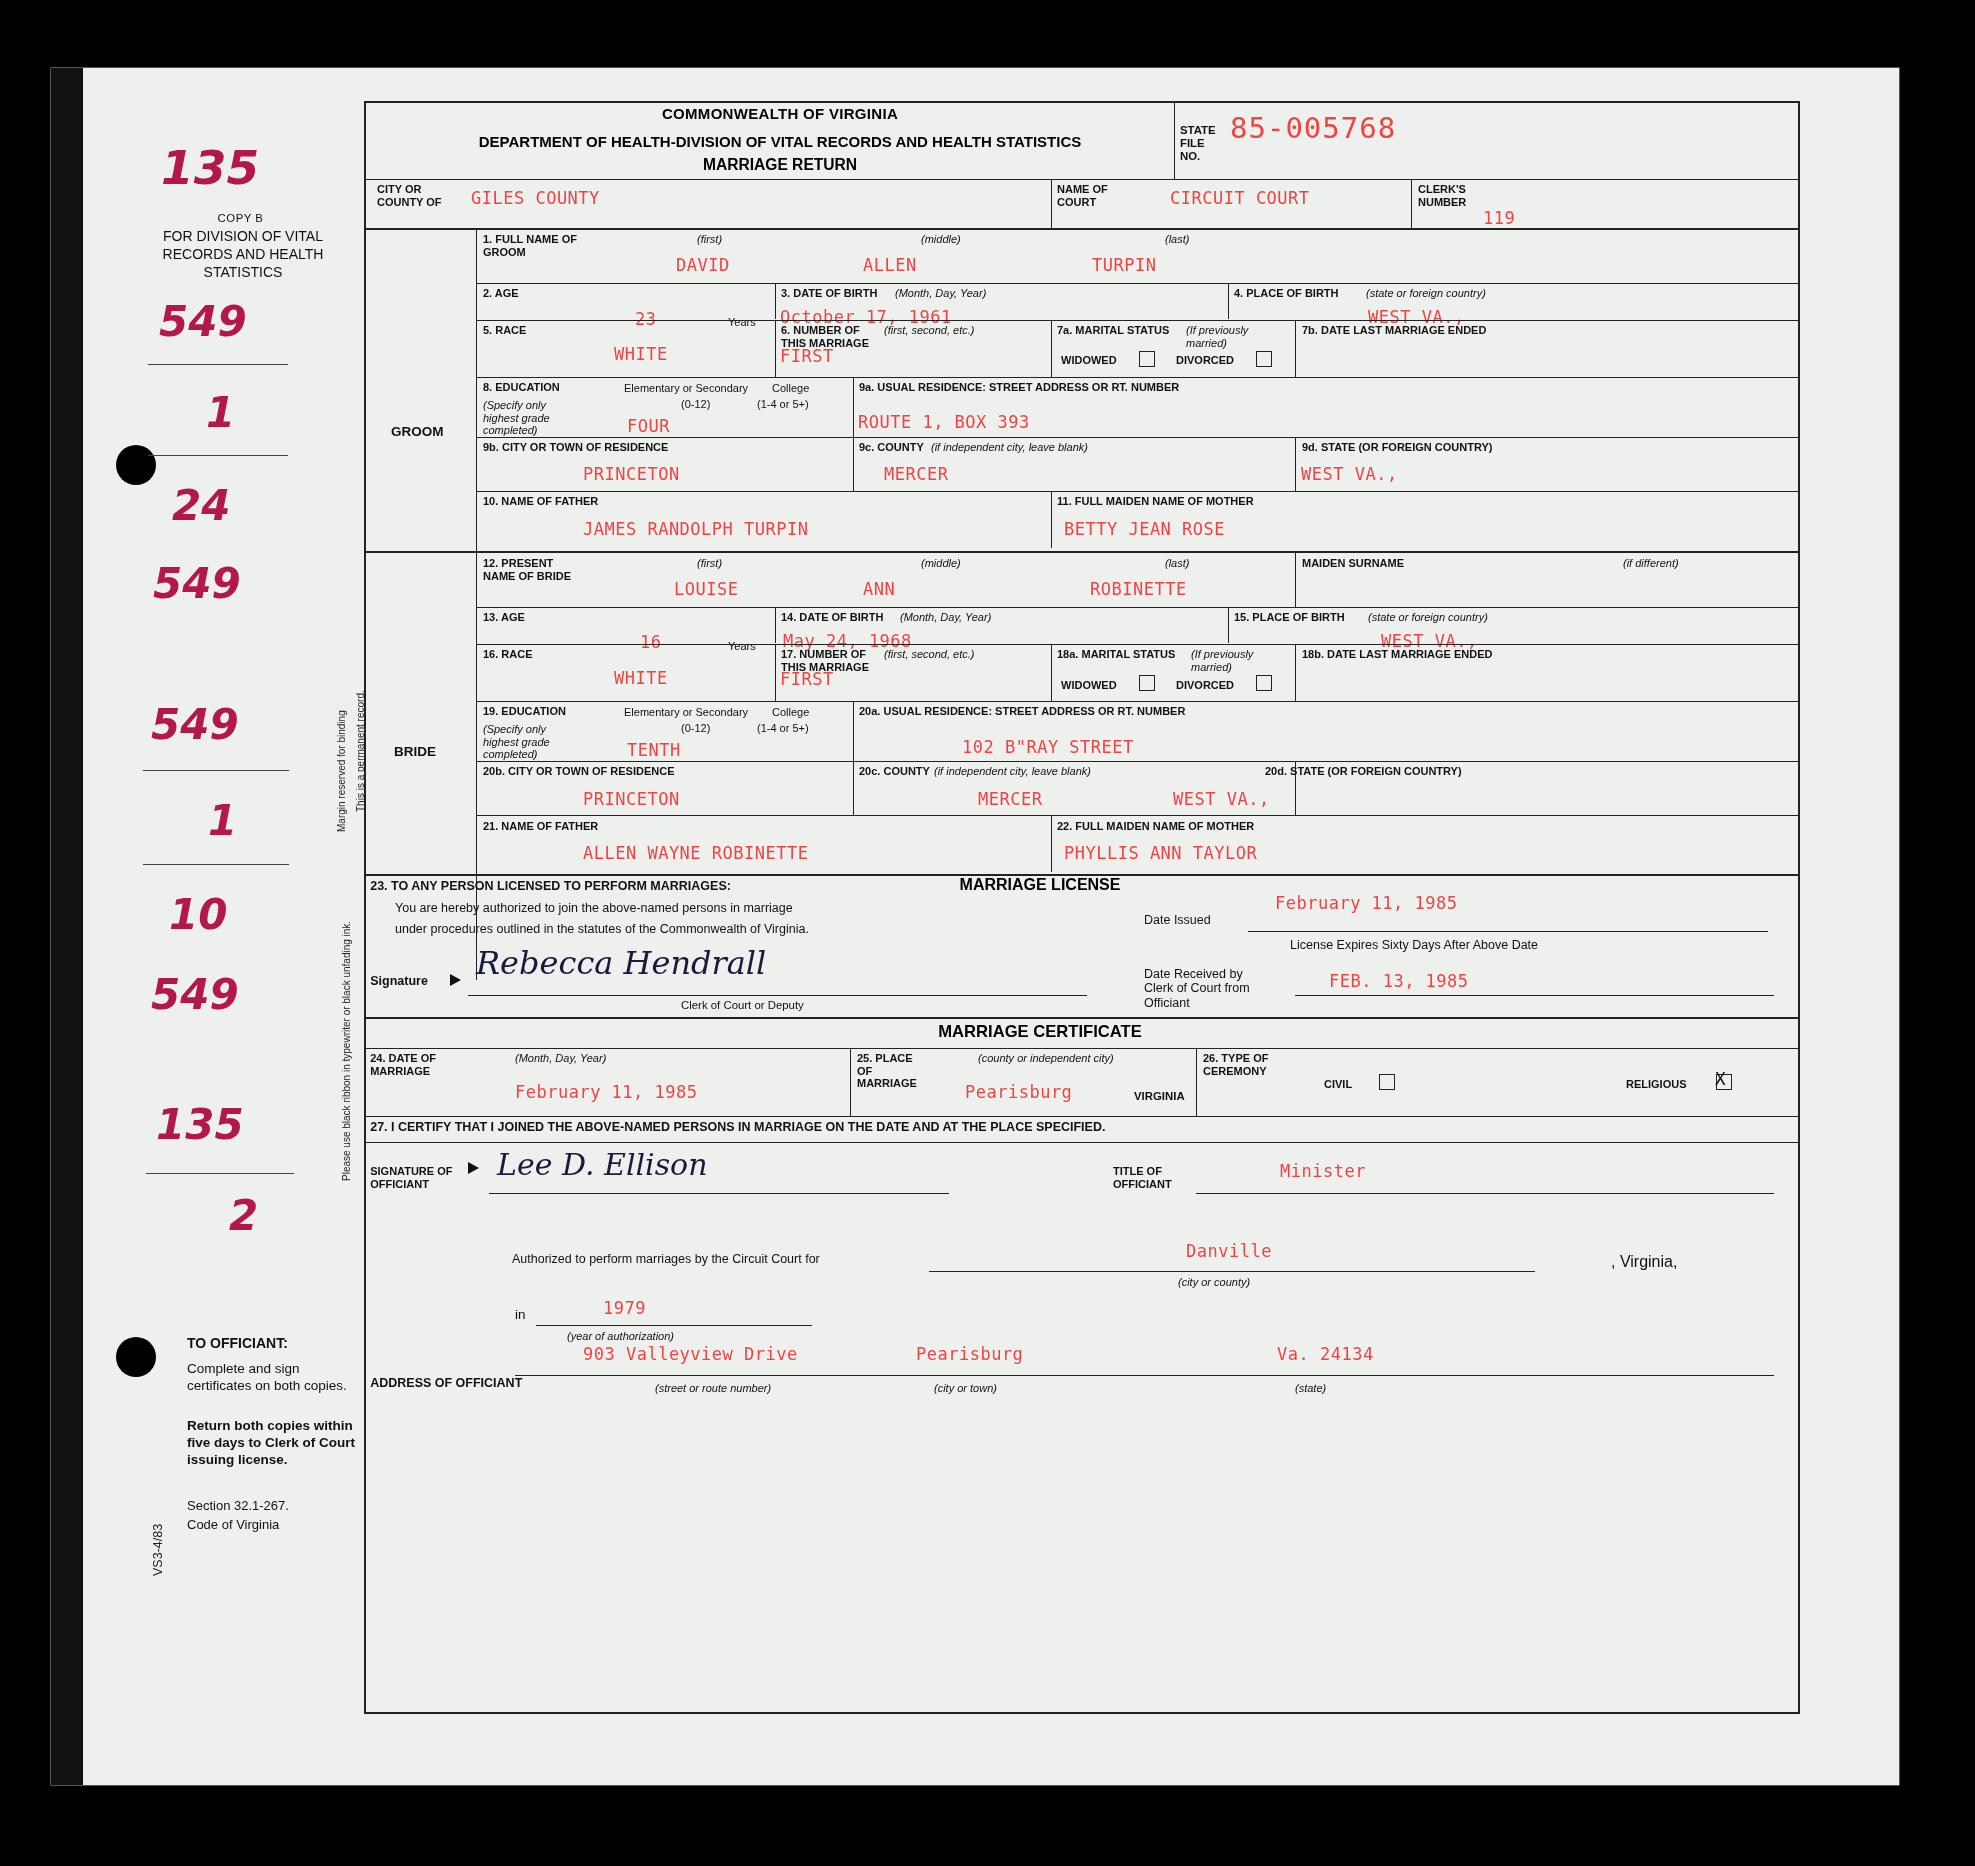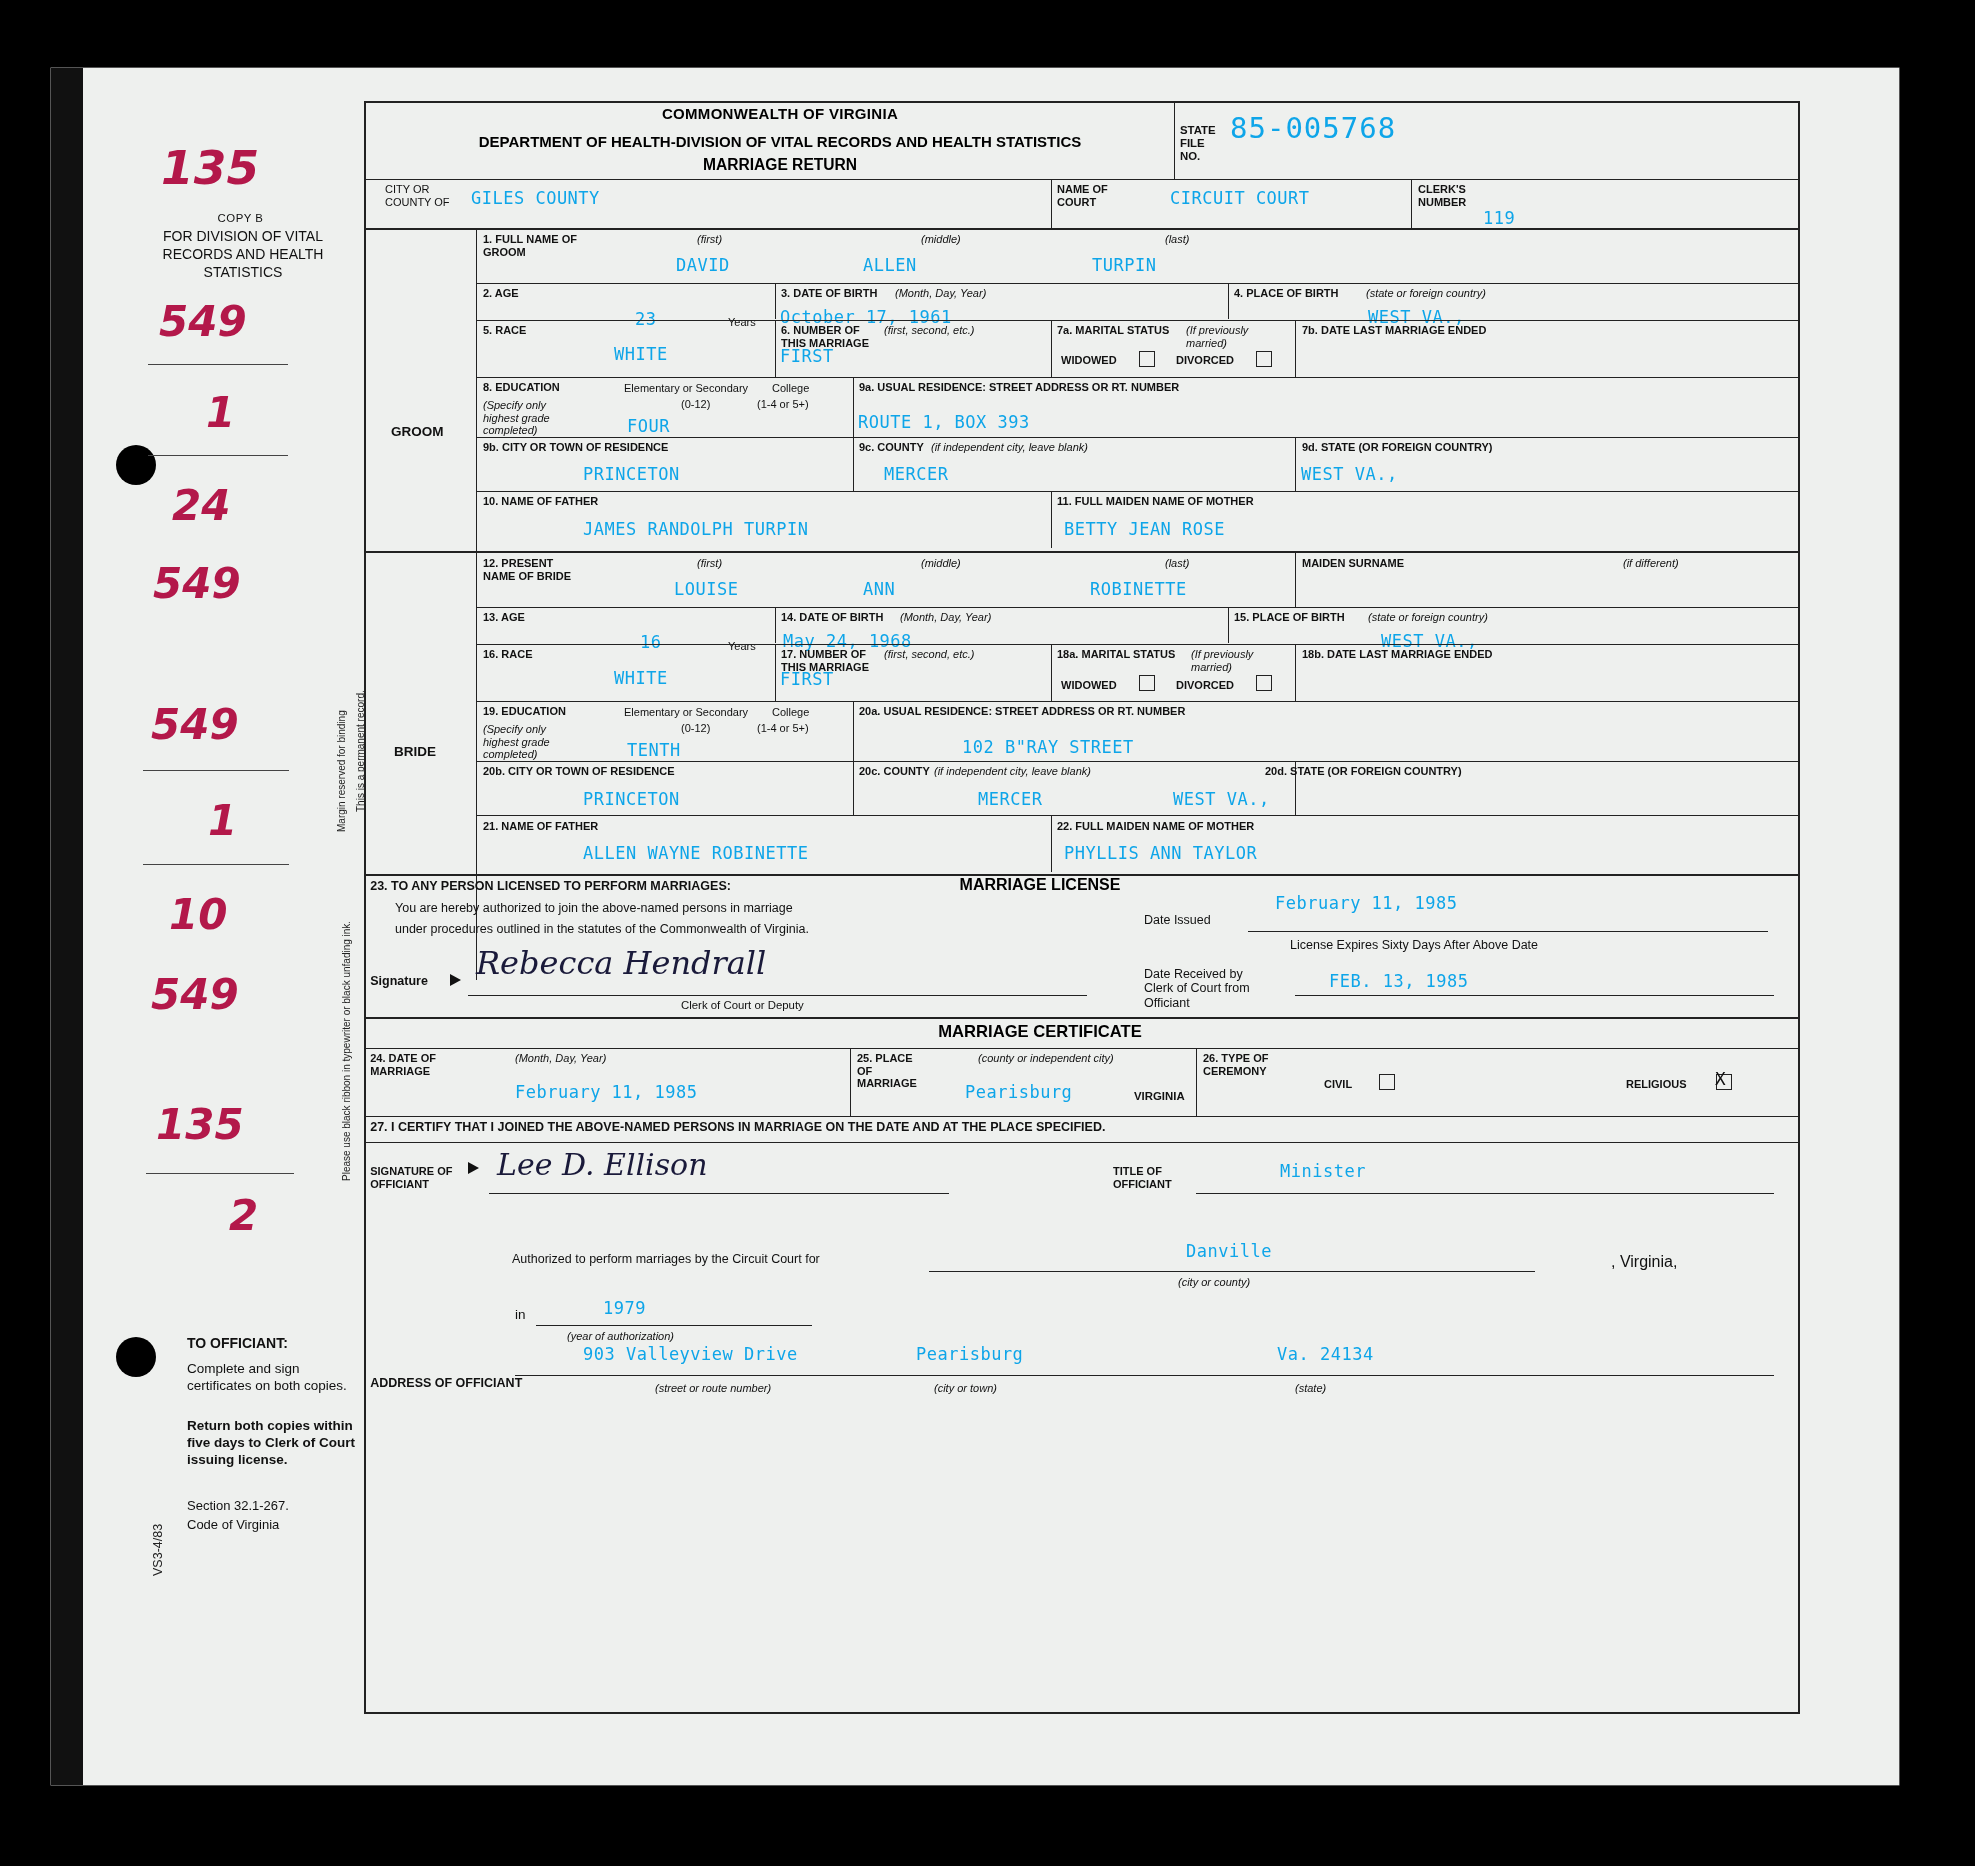--- a/index.html
+++ b/index.html
@@ -8,21 +8,21 @@
   .sheet{position:absolute;left:51px;top:68px;width:1848px;height:1717px;background:#eef0ee;box-shadow:0 0 0 0.5px #aaa;}
   .blackstrip{position:absolute;left:51px;top:68px;width:32px;height:1717px;background:#111;}
   .hole{position:absolute;width:40px;height:40px;border-radius:50%;background:#000;}
   .redno{position:absolute;color:#b3184a;font-family:"DejaVu Sans",sans-serif;font-weight:bold;font-style:italic;}
   .redline{position:absolute;background:#444;height:1px;}
   .lc-txt{position:absolute;font-size:13.5px;line-height:1.25;color:#111;}
   .form{position:absolute;left:364px;top:101px;width:1478px;height:1613px;}
   .ln{position:absolute;background:#222;}
   .lbl{position:absolute;font-size:11px;color:#111;line-height:1.15;}
   .ital{font-style:italic;}
-  .typed{position:absolute;font-family:"DejaVu Sans Mono","Liberation Mono",monospace;font-size:17px;color:#0ea5e9;letter-spacing:0.5px;}
+  .typed{position:absolute;font-family:"DejaVu Sans Mono","Liberation Mono",monospace;font-size:17px;color:#ef4444;letter-spacing:0.5px;}
   .ttl{position:absolute;text-align:center;font-weight:bold;color:#000;}
   .chk{position:absolute;width:15.6px;height:15.6px;border:1px solid #222;box-sizing:border-box;background:#eef0ee;}
   .sig{position:absolute;font-family:"DejaVu Serif","Liberation Serif",serif;font-style:italic;color:#1a1a3a;}
   .verttxt{position:absolute;writing-mode:vertical-rl;transform:rotate(180deg);font-size:10px;color:#222;}
   .arrow{position:absolute;width:0;height:0;border-top:6.8px solid transparent;border-bottom:6.8px solid transparent;border-left:11.4px solid #111;}
 </style>
 </head>
 <body>
 
 <div class="page">
@@ -78,21 +78,21 @@
     <div class="ttl" style="left:0;top:55px;width:832px;font-size:15.6px;">MARRIAGE RETURN</div>
 
     <div class="ln" style="left:810px;top:0;width:1px;height:78px;"></div>
     <div class="lbl" style="left:816px;top:23px;font-weight:bold;font-size:11.4px;width:42px;">STATE FILE NO.</div>
     <div class="typed" style="left:866px;top:10.4px;font-size:29px;letter-spacing:1px;">85-005768</div>
 
     <div class="ln" style="left:0;top:78px;width:1436px;height:1px;"></div>
     <div class="ln" style="left:687px;top:78px;width:1px;height:49px;"></div>
     <div class="ln" style="left:1047px;top:78px;width:1px;height:49px;"></div>
 
-    <div class="lbl" style="left:21px;top:82px;font-weight:normal;width:73px;">CITY OR COUNTY OF</div>
+    <div class="lbl" style="left:13px;top:82px;font-weight:bold;width:73px;">CITY OR COUNTY OF</div>
     <div class="typed" style="left:107px;top:87px;">GILES COUNTY</div>
     <div class="lbl" style="left:693px;top:82px;font-weight:bold;width:68px;">NAME OF COURT</div>
     <div class="typed" style="left:806px;top:87px;">CIRCUIT COURT</div>
     <div class="lbl" style="left:1054px;top:82px;font-weight:bold;width:83px;">CLERK'S NUMBER</div>
     <div class="typed" style="left:1119px;top:107px;">119</div>
 
     <div class="ln" style="left:0;top:127px;width:1436px;height:1.6px;"></div>
 
     <div class="ln" style="left:112px;top:127px;width:1px;height:427px;"></div>
     <div class="lbl" style="left:27px;top:323px;font-weight:bold;font-size:13.5px;">GROOM</div>

